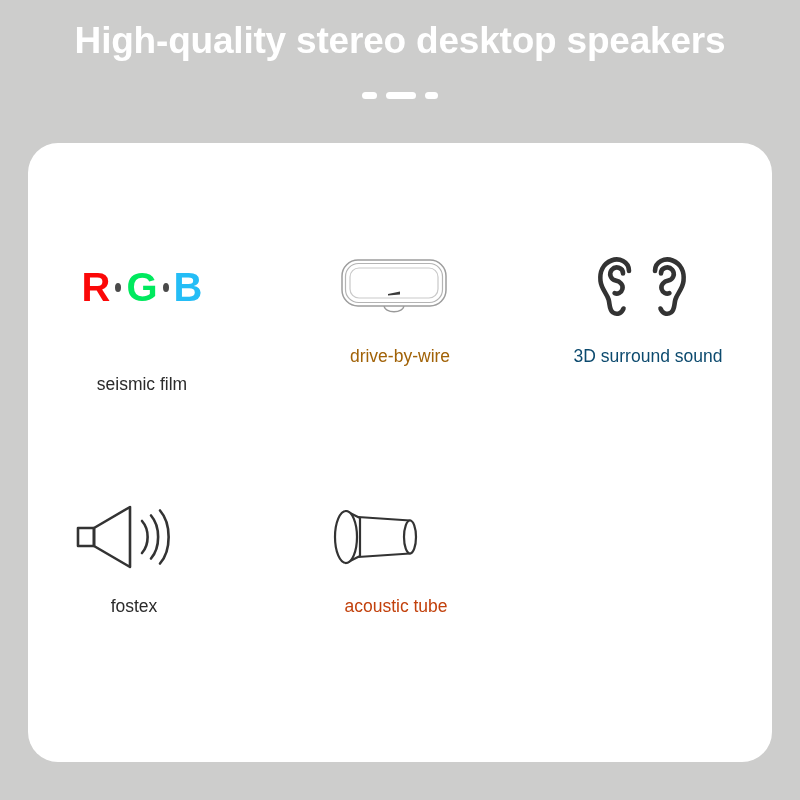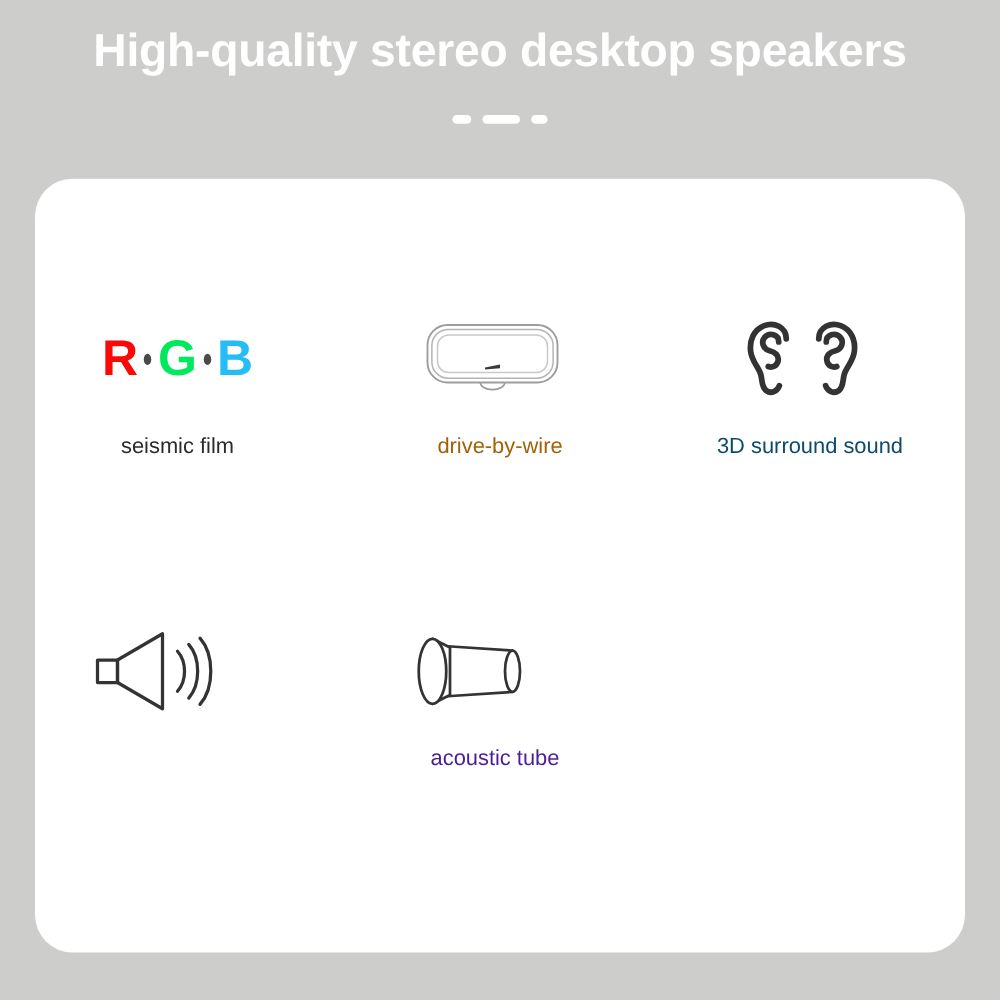--- a/index.html
+++ b/index.html
@@ -123,21 +123,21 @@
   .f-0 .icon-wrap { transform: translateX(-10px); }
   .f-1 .icon-wrap { transform: translateX(-6px); }
   .f-2 .icon-wrap { transform: translateX(-6px); }
   .f-3 .icon-wrap { transform: translateX(-28px); }
   .f-4 .icon-wrap { transform: translateX(-22px); }
   .f-5 .icon-wrap { transform: translateX(-6px); }
 
   .f-3 .caption { transform: translateX(-18px); }
   .f-4 .caption { transform: translateX(-4px); }
   .f-5 .caption { transform: translateX(2px); }
-  .f-0 .caption { transform: translateX(-10px); }
+  .f-0 .caption { transform: translateX(-10px); margin-top: 28px; }
 
   
   .rgb-icon {
     display: flex;
     align-items: center;
     font-family: "Liberation Sans", sans-serif;
     font-weight: bold;
     font-size: 40px;
     line-height: 1;
   }
@@ -242,34 +242,35 @@
 
             <path d="M6 28 L22 28 L22 46 L6 46 Z"></path>
 
             <path d="M22 28 L58 7 L58 67 L22 46 Z"></path>
 
             <path d="M70 21 C77.5 29.5, 77.5 44.5, 70 53"></path>
             <path d="M79 15.5 C88.5 26.5, 88.5 47.5, 79 58.5"></path>
             <path d="M88 10.5 C99.5 23.5, 99.5 50.5, 88 63.5"></path>
           </svg>
         </div>
+        <div class="caption" style="color: rgb(43, 43, 43);">fostex</div>
       </div>
 
       <div class="feature f-4">
         <div class="icon-wrap">
           <svg width="100" height="76" viewBox="0 0 100 76" fill="none" stroke="#333333" stroke-width="2.2" stroke-linejoin="round" stroke-linecap="round">
 
             <path d="M30 18 L82 21.5 L82 54.5 L30 58 Z" fill="#ffffff"></path>
 
             <ellipse cx="82" cy="38" rx="6" ry="16.5" fill="#ffffff"></ellipse>
 
             <path d="M18 12 L32 19 L32 57 L18 64 Z" fill="#ffffff"></path>
 
             <ellipse cx="18" cy="38" rx="11" ry="26" fill="#ffffff"></ellipse>
           </svg>
         </div>
-        <div class="caption" style="color: #4c1d95;">acoustic tube</div>
+        <div class="caption" style="color: #c2410c;">acoustic tube</div>
       </div>
 
 
     </div>
   </div>
 </div>
 
 </body></html>

